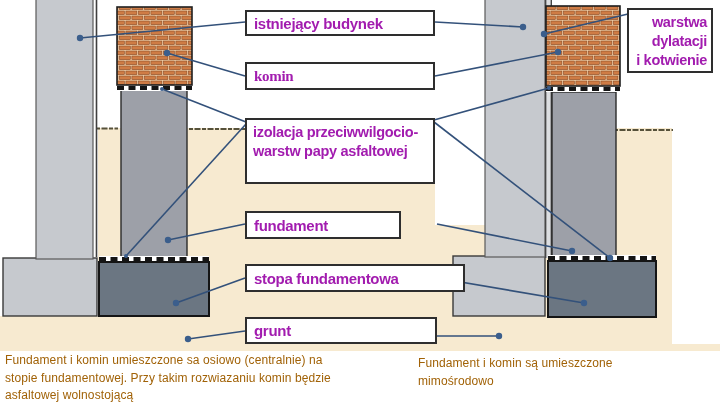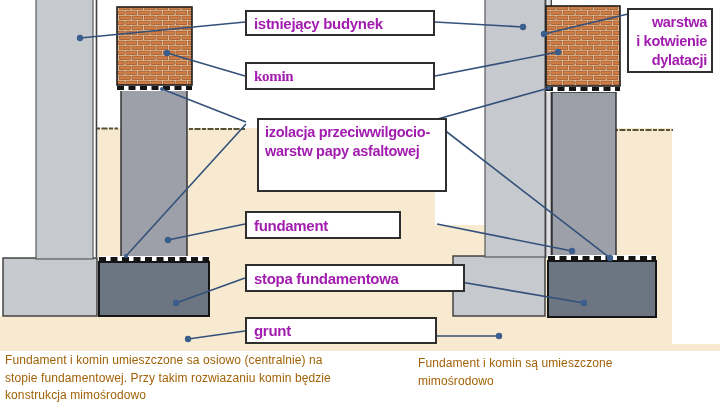--- a/index.html
+++ b/index.html
@@ -123,47 +123,47 @@
   </svg>
 
   <div class="labelbox" style="left:245px;top:10px;width:190px;height:26px;">
     <span>istniejący budynek</span>
   </div>
 
   <div class="labelbox" style="left:245px;top:62px;width:190px;height:28px;font-family:Liberation Serif, serif;">
     <span>komin</span>
   </div>
 
-  <div class="labelbox multi" style="left:245px;top:118px;width:190px;height:74px;margin-left:12px;">
+  <div class="labelbox multi" style="left:245px;top:118px;width:190px;height:66px;">
     <div>izolacja przeciwwilgocio-</div>
     <div>warstw papy asfaltowej</div>
   </div>
 
   <div class="labelbox" style="left:245px;top:211px;width:156px;height:28px;text-align:right;">
     <span>fundament</span>
   </div>
 
   <div class="labelbox" style="left:245px;top:264px;width:220px;height:28px;">
     <span>stopa fundamentowa</span>
   </div>
 
   <div class="labelbox" style="left:245px;top:317px;width:192px;height:27px;">
     <span>grunt</span>
   </div>
 
   <div class="labelbox multi" style="left:627px;top:8px;width:86px;height:65px;line-height:19px;text-align:right;">
     <div>warstwa</div>
+    <div>dylatacji</div>
     <div>i kotwienie</div>
-    <div>dylatacji</div>
   </div>
 
   <div class="caption" style="left:5px;top:352px;width:412px;">
     <div>Fundament i komin umieszczone sa osiowo (centralnie) na</div>
     <div>stopie fundamentowej. Przy takim rozwiazaniu komin będzie</div>
-    <div>konstrukcja mimośrodowo</div>
+    <div>asfaltowej wolnostojącą</div>
   </div>
 
   <div class="caption" style="left:418px;top:355px;width:295px;">
     <div>Fundament i komin są umieszczone</div>
     <div>mimośrodowo</div>
   </div>
 
 </div>
 
 </body></html>

